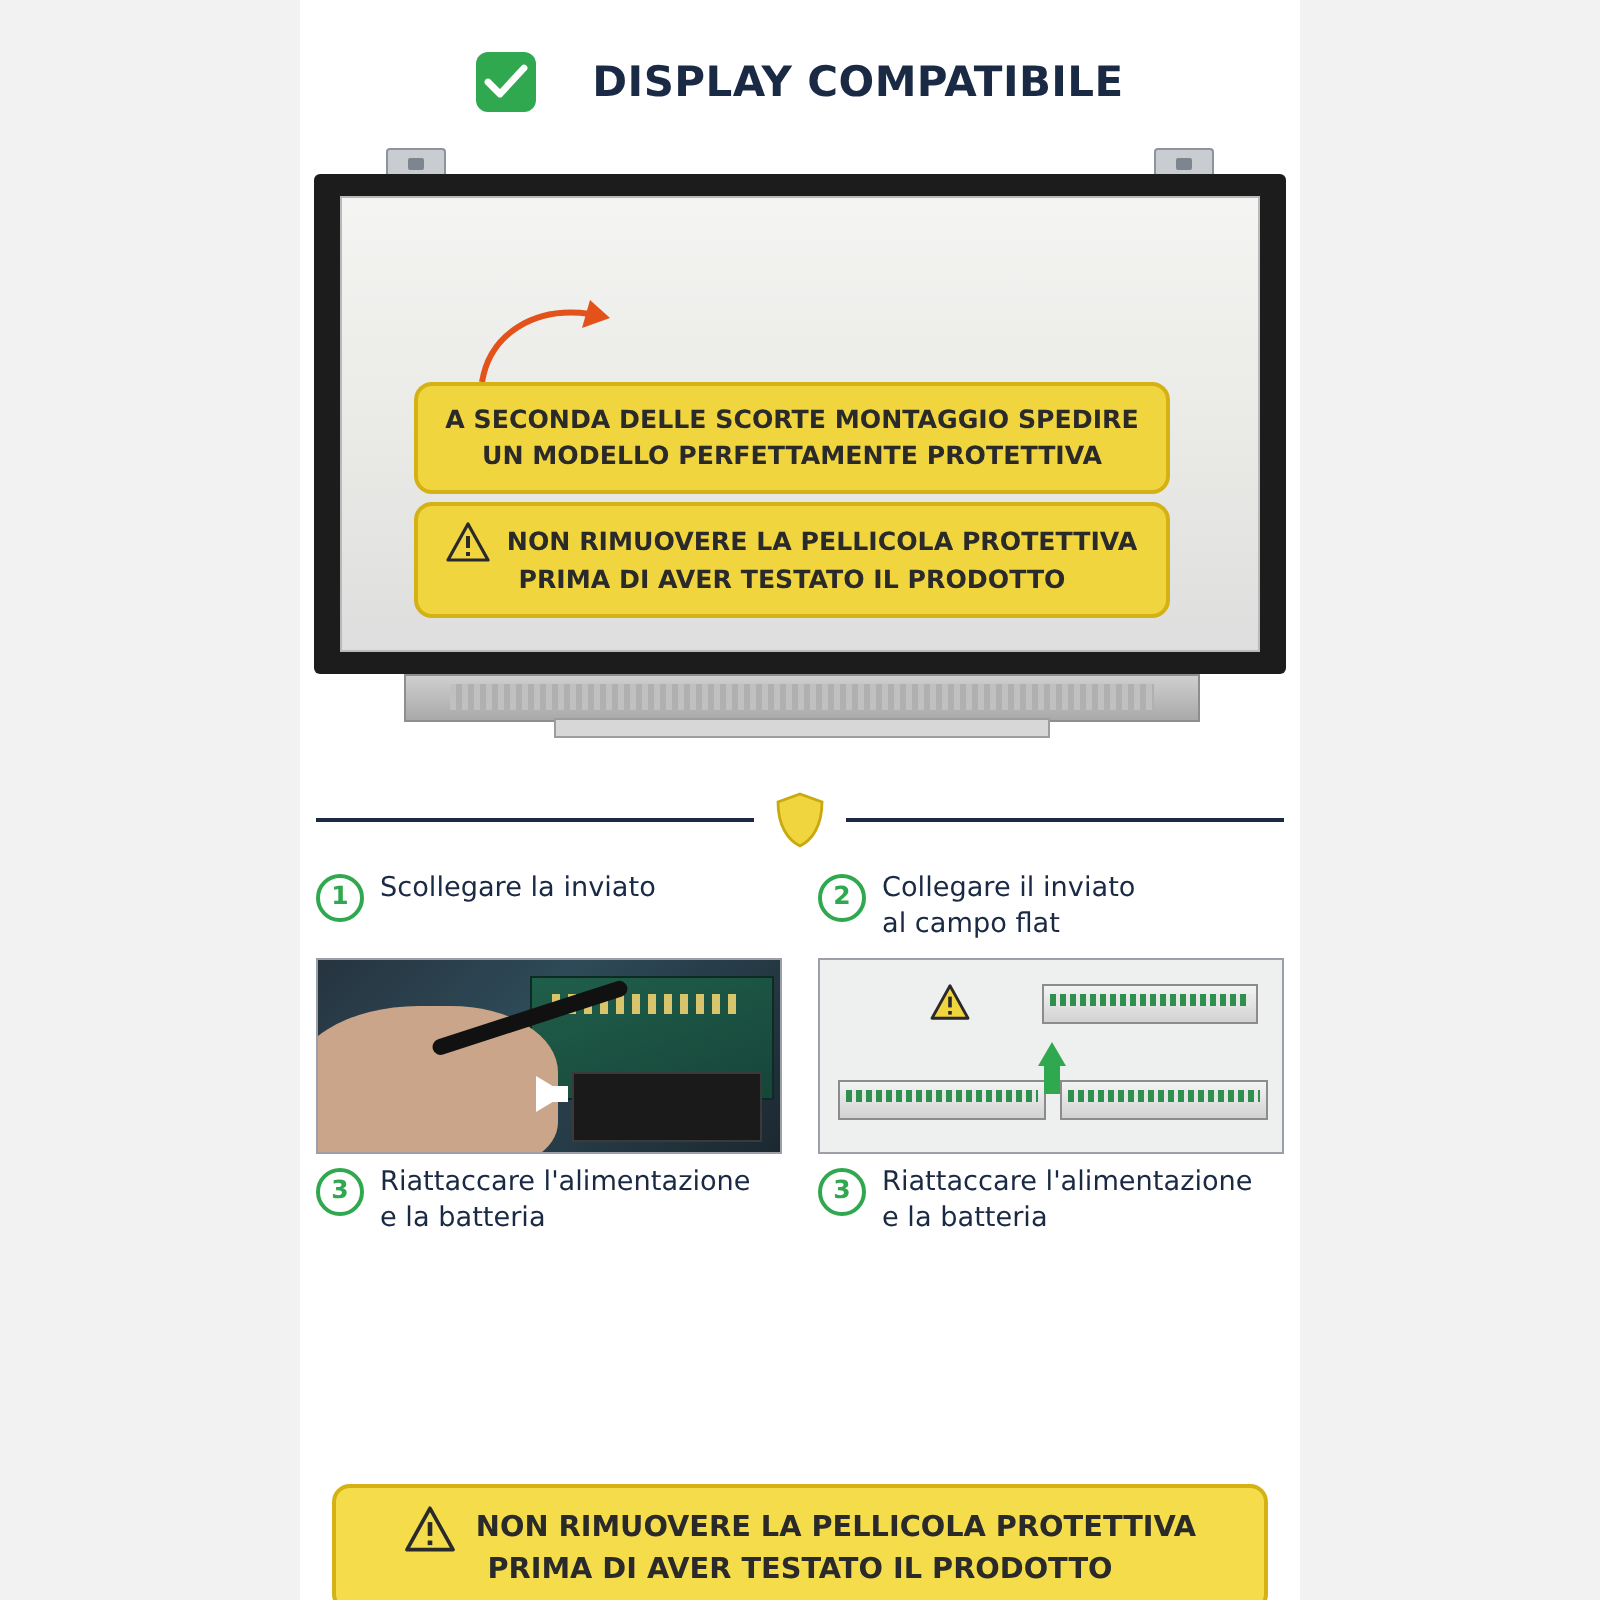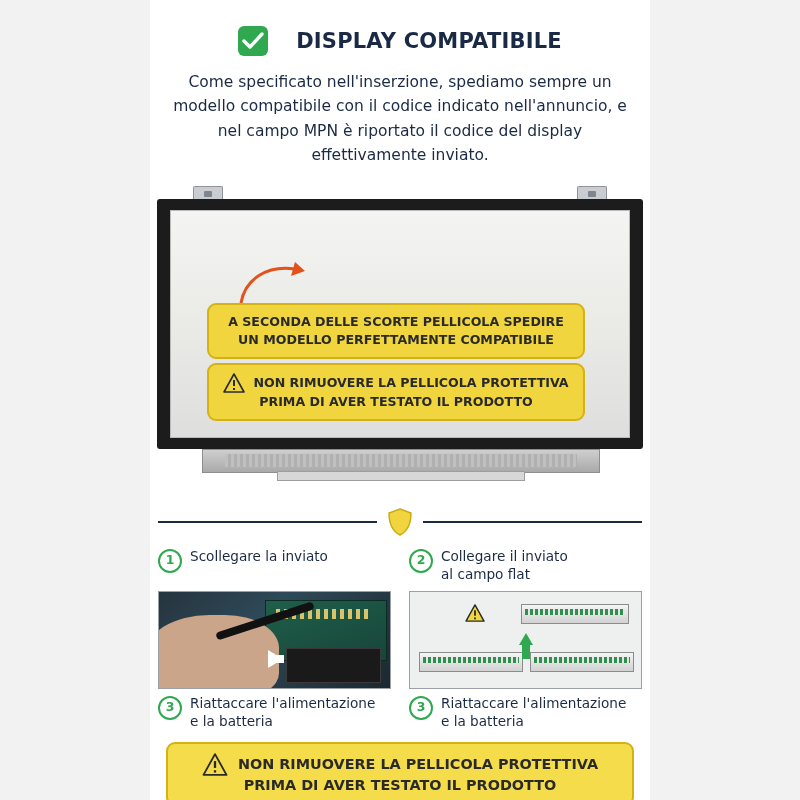--- a/index.html
+++ b/index.html
@@ -344,37 +344,36 @@
 
     <div class="header">
       <div class="check-box">
         <svg width="22" height="20" viewBox="0 0 22 20" aria-hidden="true">
           <polyline points="2,10 8,16 20,3" fill="none" stroke="#ffffff" stroke-width="3.4" stroke-linecap="round" stroke-linejoin="round"></polyline>
         </svg>
       </div>
       <div class="header-title">DISPLAY COMPATIBILE</div>
     </div>
 
-    <div class="intro">Come specificato nell'inserzione, spediamo sempre un modello compatibile con il codice indicato nell'annuncio, e nel campo MPN è riportato il codice del display effettivamente inviato.</div>
 
     <div class="display-wrap">
       <div class="tab l"></div>
       <div class="tab r"></div>
 
       <div class="panel-outer">
         <div class="panel-inner">
 
           <svg class="arrow-curve" viewBox="0 0 70 44" aria-hidden="true">
             <path d="M4,42 C8,18 30,4 58,8" fill="none" stroke="#e2521a" stroke-width="3"></path>
             <polygon points="58,1 68,10 54,15" fill="#e2521a"></polygon>
           </svg>
 
           <div class="notice one">
-            <div>A SECONDA DELLE SCORTE PELLICOLA SPEDIRE</div>
-            <div>UN MODELLO PERFETTAMENTE COMPATIBILE</div>
+            <div>A SECONDA DELLE SCORTE MONTAGGIO SPEDIRE</div>
+            <div>UN MODELLO PERFETTAMENTE PROTETTIVA</div>
           </div>
 
           <div class="notice two">
             <div class="warn-row">
               <svg class="warn-tri" width="22" height="20" viewBox="0 0 22 20" aria-hidden="true">
                 <polygon points="11,1 21,19 1,19" fill="#f0d53e" stroke="#2a2a2a" stroke-width="1.6" stroke-linejoin="round"></polygon>
                 <rect x="10" y="7" width="2" height="6" fill="#2a2a2a"></rect>
                 <rect x="10" y="15" width="2" height="2" fill="#2a2a2a"></rect>
               </svg>
               <span>NON RIMUOVERE LA PELLICOLA PROTETTIVA</span>

